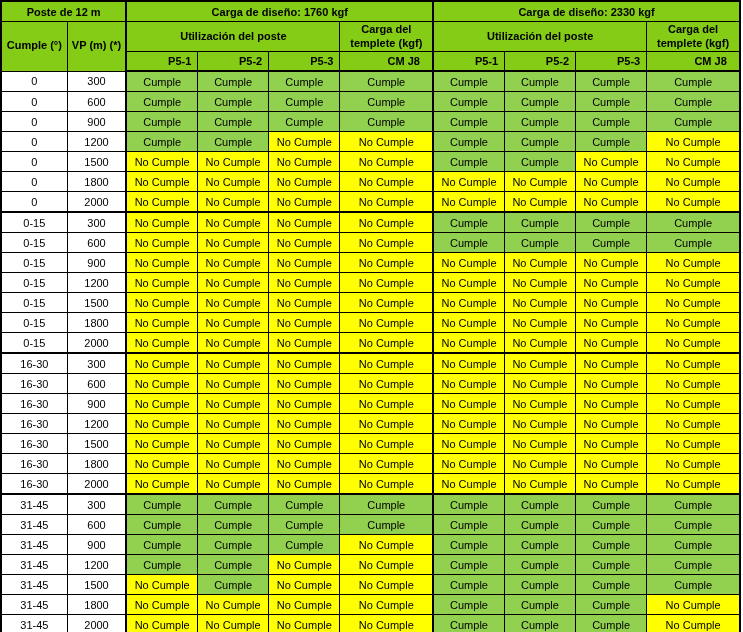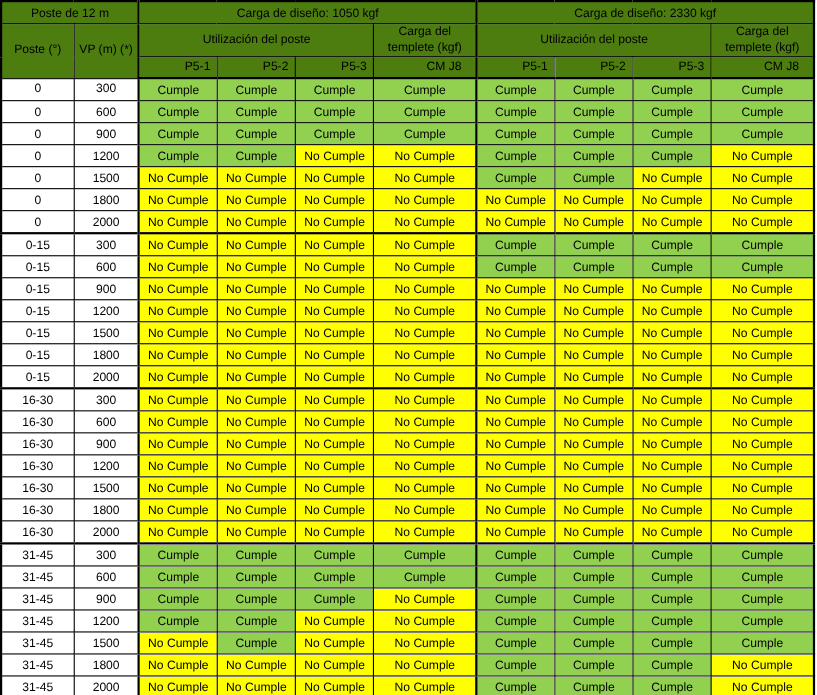--- a/index.html
+++ b/index.html
@@ -3,21 +3,21 @@
 <meta charset="utf-8">
 <style>
   html, body { margin: 0; padding: 0; background: #fff; }
   body { font-family: "Liberation Sans", sans-serif; }
   .table-wrap { width: 743px; height: 632px; box-sizing: border-box; }
   table {
     width: 741px; border-collapse: collapse; table-layout: fixed;
     border: 2px solid #000; font-size: 11px; color: #000;
   }
   th, td { border: 1px solid #000; text-align: center; vertical-align: middle; padding: 0 1px; overflow: hidden; }
-  thead th { font-weight: normal; background: #4d7c0f; }
+  thead th { font-weight: bold; background: #84cc16; }
   tr.r1 th { height: 19px; }
   tr.r2 th { height: 29px; line-height: 1.25; }
   tr.r3 th { height: 18px; border-bottom: 2px solid #000; padding-left: 36px; }
   tbody td { height: 19px; font-weight: normal; }
   td.plain { background: #fff; }
   td.pass { background: var(--pass, #92D050); }
   td.fail { background: var(--fail, #FFFF00); }
   .sec-left { border-left: 2px solid #000 !important; }
   tr.group-start td { border-top: 2px solid #000; }
 </style>
@@ -34,25 +34,25 @@
         <col style="width:71px">
         <col style="width:93px">
       <col style="width:71px">
         <col style="width:71px">
         <col style="width:71px">
         <col style="width:93px">
     </colgroup>
     <thead>
       <tr class="r1">
         <th colspan="2">Poste de 12 m</th>
-        <th colspan="4" class="sec-left">Carga de diseño: 1050 kgf</th>
+        <th colspan="4" class="sec-left">Carga de diseño: 1760 kgf</th>
         <th colspan="4" class="sec-left">Carga de diseño: 2330 kgf</th>
       </tr>
       <tr class="r2">
-        <th rowspan="2">Poste (°)</th>
+        <th rowspan="2">Cumple (°)</th>
         <th rowspan="2">VP (m) (*)</th>
         <th colspan="3" class="sec-left">Utilización del poste</th>
         <th>Carga del templete (kgf)</th>
         <th colspan="3" class="sec-left">Utilización del poste</th>
         <th>Carga del templete (kgf)</th>
       </tr>
       <tr class="r3">
         <th class="sec-left">P5-1</th>
         <th>P5-2</th>
         <th>P5-3</th>

